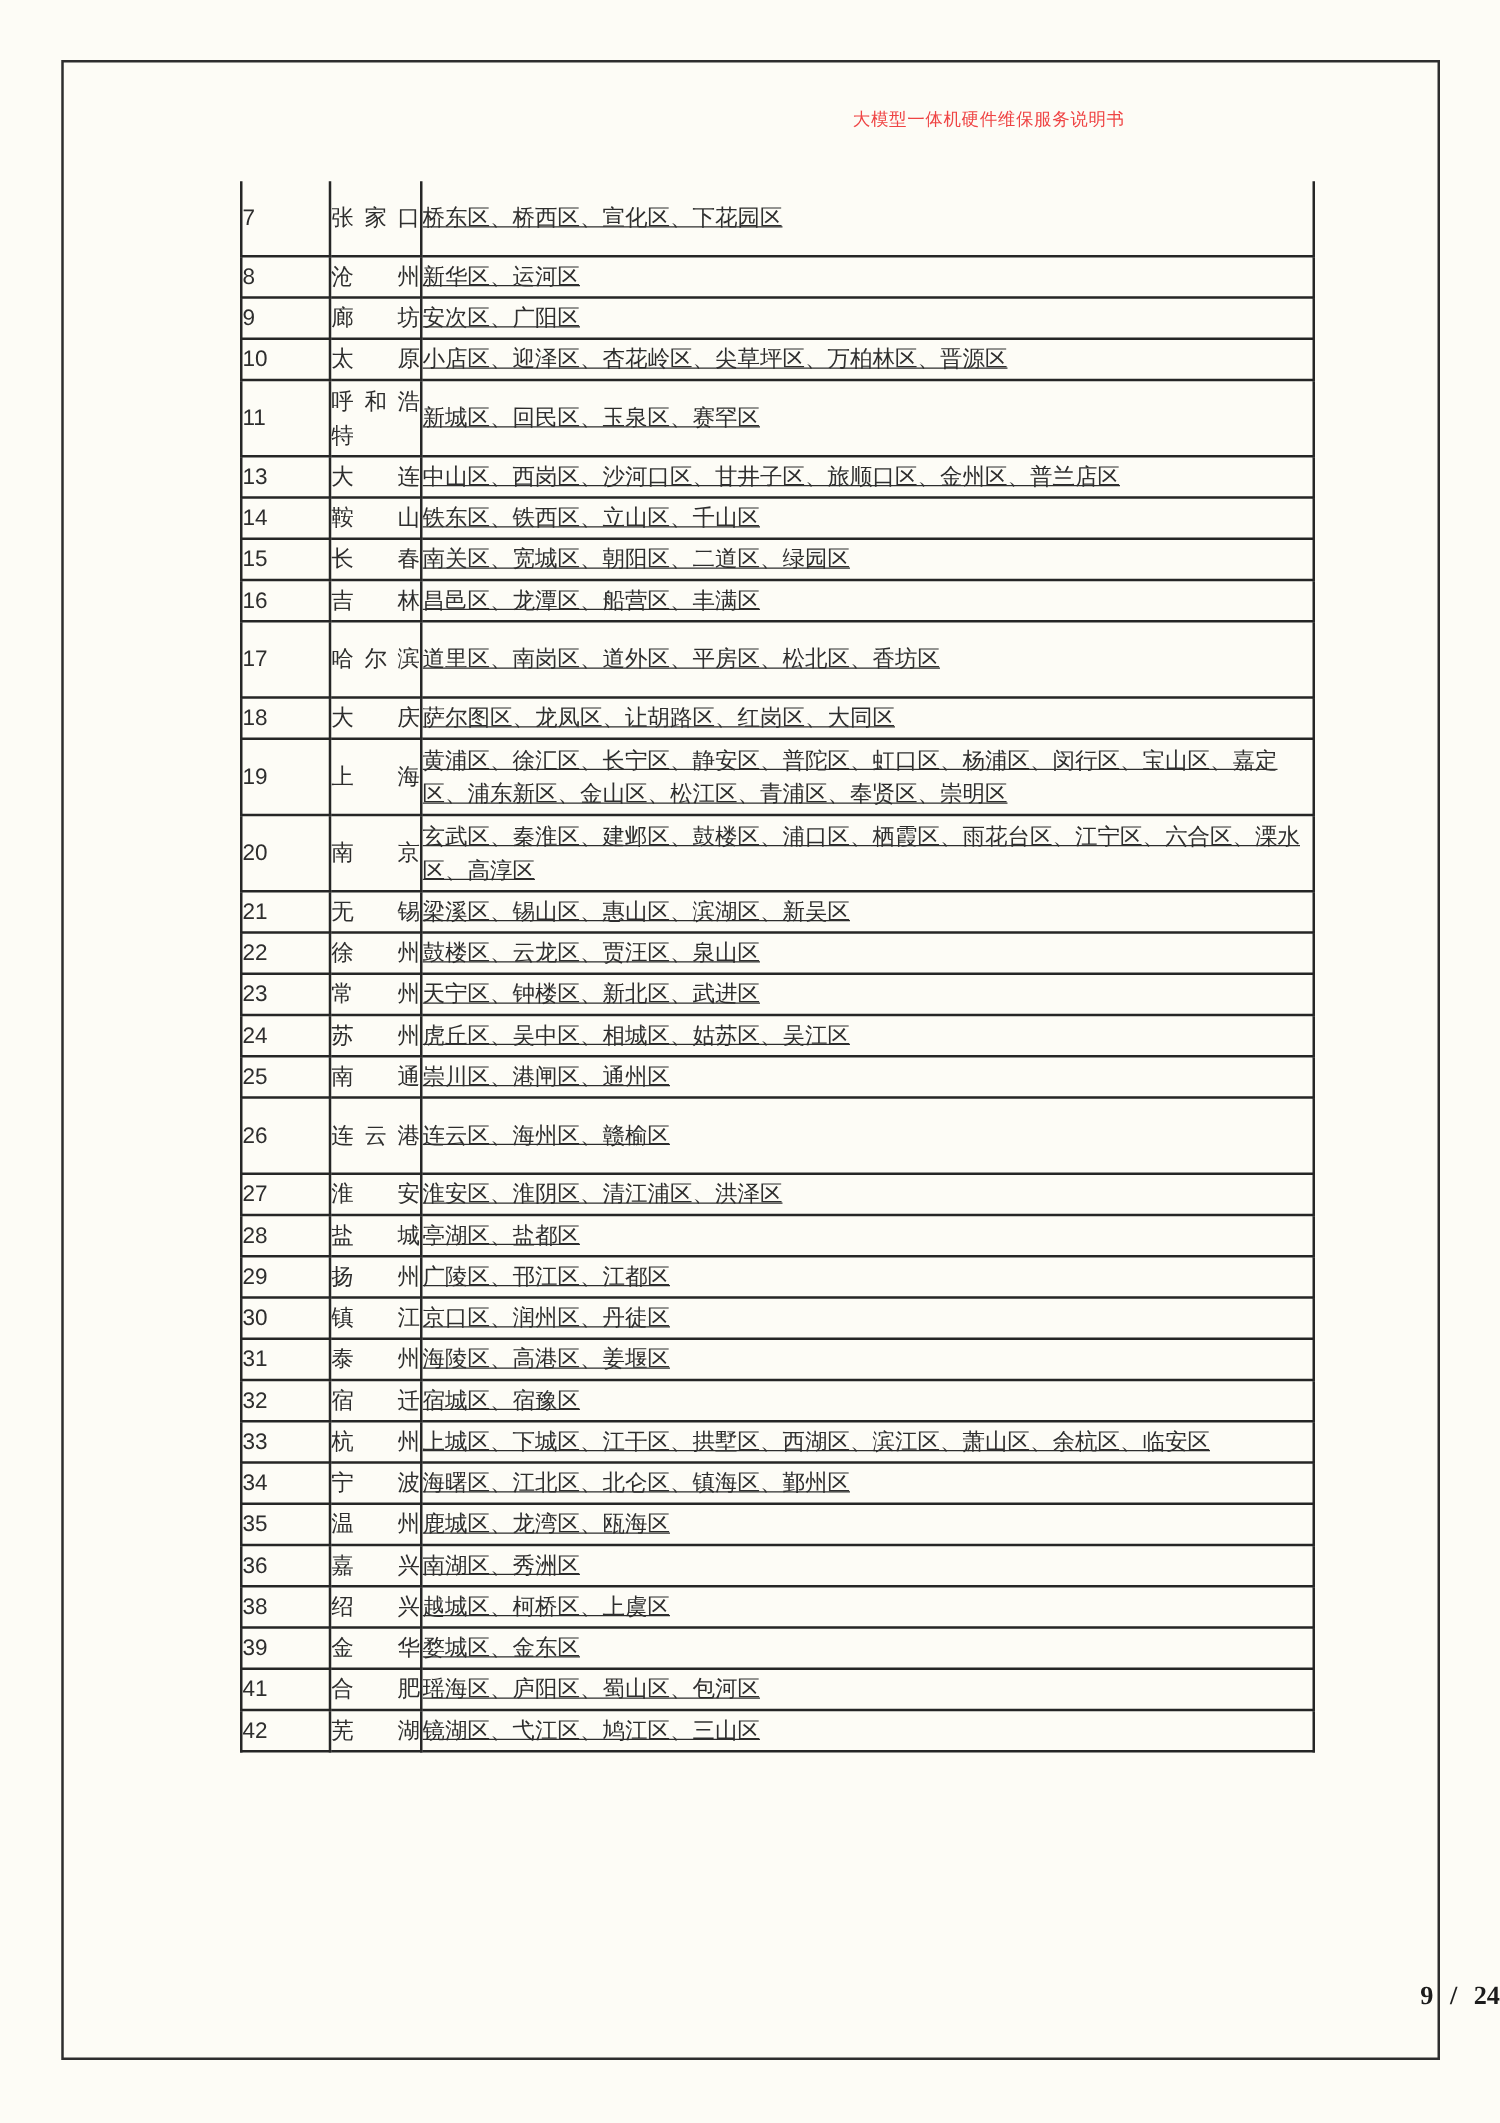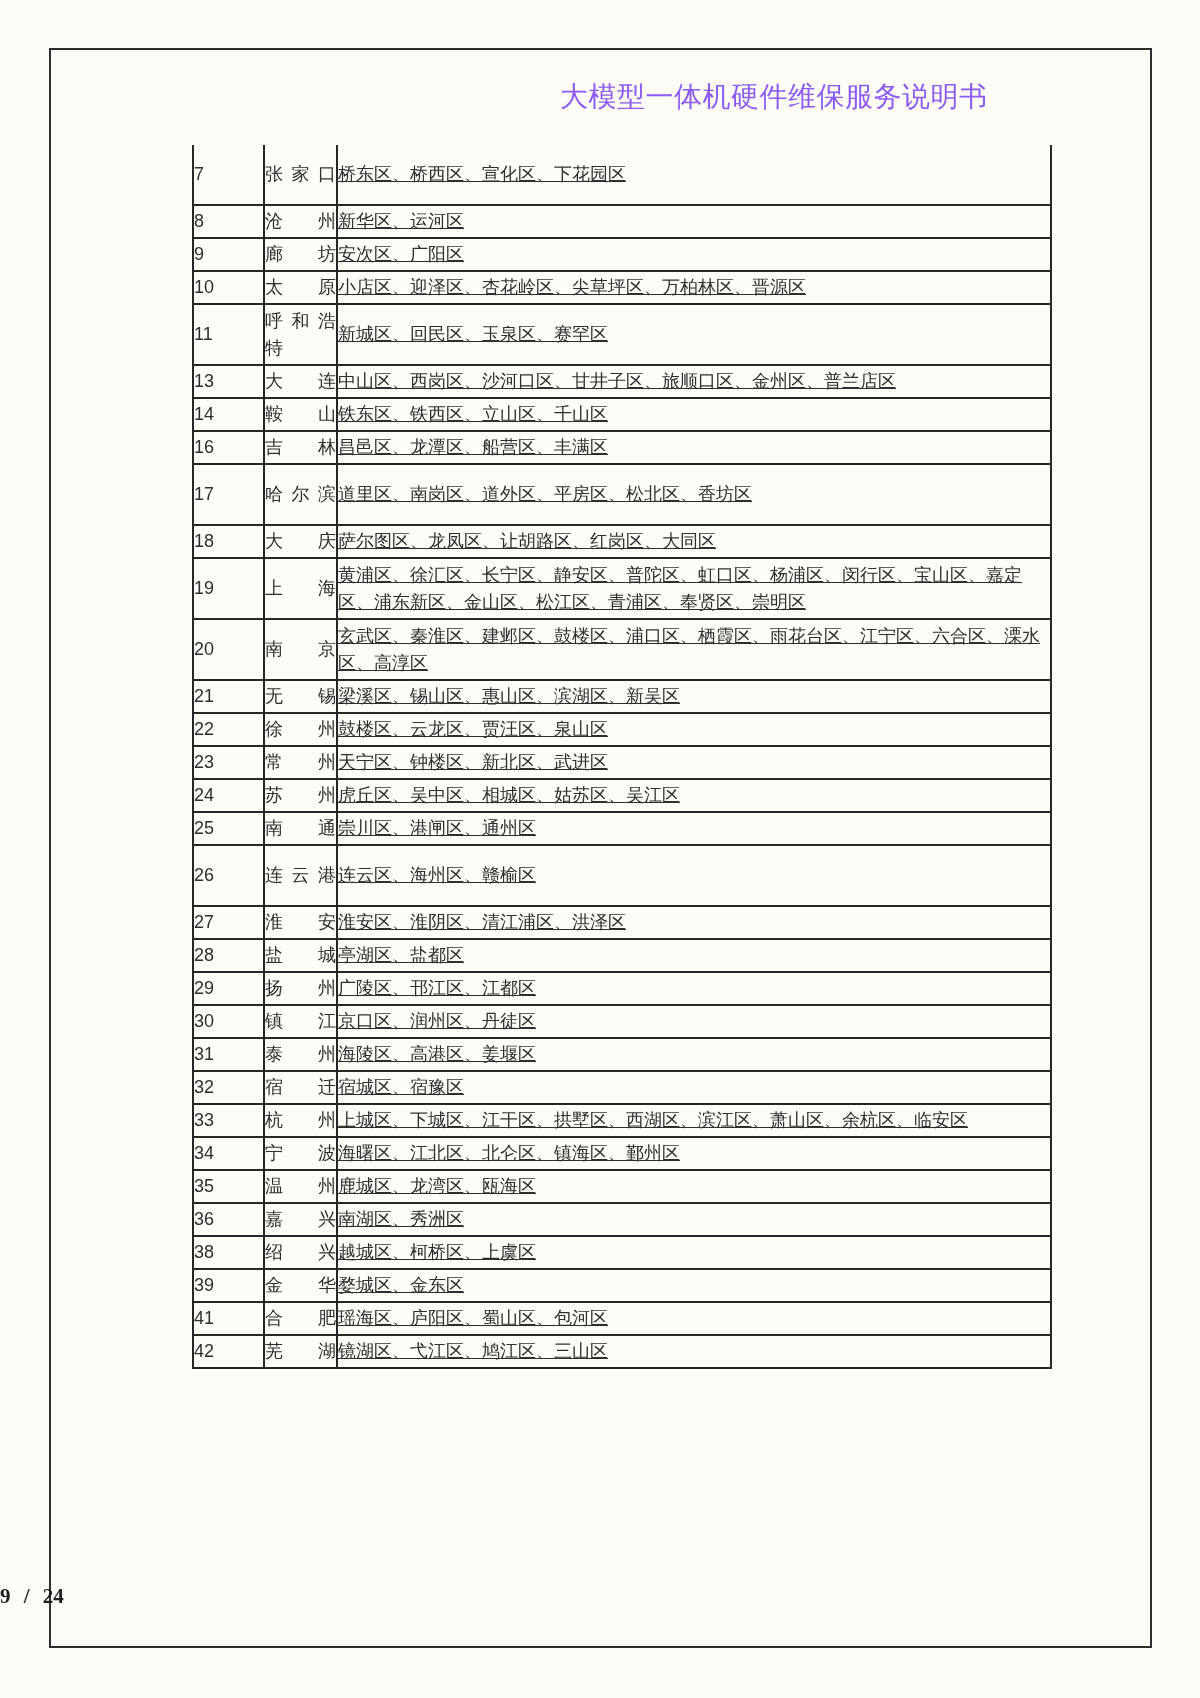--- a/index.html
+++ b/index.html
@@ -22,25 +22,25 @@
     width: 1103px;
     height: 1600px;
     border: 2px solid #2e2e2e;
     box-sizing: border-box;
   }
   .header-title {
     position: absolute;
     top: 84px;
     left: 560px;
     width: 462px;
-    text-align: left;
+    text-align: center;
     font-family: "Liberation Serif", serif;
-    font-size: 28px;
+    font-size: 14px;
     line-height: 25px;
-    color: #8b5cf6;
+    color: #ef4444;
     letter-spacing: 0.5px;
     white-space: nowrap;
   }
   table.city-table {
     position: absolute;
     left: 192px;
     top: 145px;
     width: 858px;
     border-collapse: collapse;
     table-layout: fixed;
@@ -77,21 +77,21 @@
     padding-right: 9px;
     word-break: normal;
     line-break: strict;
     text-decoration: underline;
   }
   .page-footer {
     position: absolute;
     top: 1586px;
     left: 0;
     width: 1200px;
-    text-align: left;
+    text-align: right;
     font-family: "Liberation Serif", serif;
     font-weight: bold;
     font-size: 21px;
     line-height: 21px;
     color: #1c1c1c;
     word-spacing: 8px;
   }
 </style>
 </head>
 <body>
@@ -136,20 +136,25 @@
         <td class="row-number-cell">13</td>
         <td class="city-cell">大连</td>
         <td class="districts-cell">中山区、西岗区、沙河口区、甘井子区、旅顺口区、金州区、普兰店区</td>
       </tr>
       <tr class="single">
         <td class="row-number-cell">14</td>
         <td class="city-cell">鞍山</td>
         <td class="districts-cell">铁东区、铁西区、立山区、千山区</td>
       </tr>
       <tr class="single">
+        <td class="row-number-cell">15</td>
+        <td class="city-cell">长春</td>
+        <td class="districts-cell">南关区、宽城区、朝阳区、二道区、绿园区</td>
+      </tr>
+      <tr class="single">
         <td class="row-number-cell">16</td>
         <td class="city-cell">吉林</td>
         <td class="districts-cell">昌邑区、龙潭区、船营区、丰满区</td>
       </tr>
       <tr class="double">
         <td class="row-number-cell">17</td>
         <td class="city-cell">哈尔滨</td>
         <td class="districts-cell">道里区、南岗区、道外区、平房区、松北区、香坊区</td>
       </tr>
       <tr class="single">

